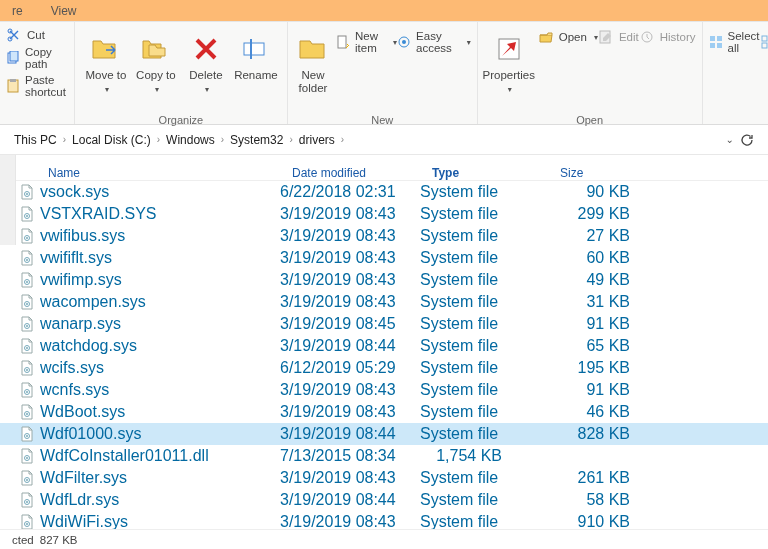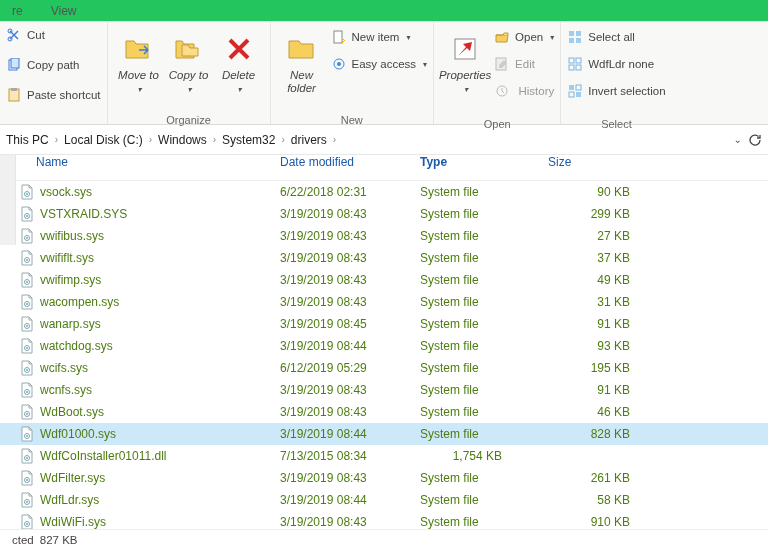--- a/index.html
+++ b/index.html
@@ -1,57 +1,57 @@
 <!DOCTYPE html>
 <html><head>
 <meta charset="utf-8">
 <style>
   * { box-sizing: border-box; margin: 0; padding: 0; font-family: "Segoe UI", Arial, sans-serif; }
   body { width: 768px; height: 549px; background: #fff; font-size: 12px; color: #333; overflow: hidden; position: relative; }
 
   
-  .tabs { height: 22px; background: #22c55e; border-bottom: 1px solid #e5e5e5; display: flex; align-items: center; padding-left: 8px; gap: 20px; color: #555; }
+  .tabs { height: 22px; background: #fdba74; border-bottom: 1px solid #e5e5e5; display: flex; align-items: center; padding-left: 8px; gap: 20px; color: #555; }
   .tabs span { padding: 3px 4px 2px; }
 
   
   .ribbon { height: 103px; background: #f8f8f7; border-bottom: 1px solid #dcdcdc; display: flex; }
   .group { border-right: 1px solid #e5e5e5; padding: 4px 6px 2px; display: flex; flex-direction: column; justify-content: space-between; }
   .group-body { flex: 1; display: flex; align-items: flex-start; }
   .group-title { text-align: center; font-size: 11px; color: #666; margin-top: 20px; }
 
-  .clip-col { display: flex; flex-direction: column; gap: 16px; padding-top: 2px; }
+  .clip-col { display: flex; flex-direction: column; gap: 4px; padding-top: 2px; }
   .clip-item { display: flex; align-items: center; gap: 5px; color: #444; font-size: 11.5px; }
   .clip-icon { width: 16px; height: 14px; display: flex; align-items: center; justify-content: center; }
 
-  .big-btn { display: flex; flex-direction: column; align-items: center; width: 50px; gap: 3px; padding-top: 6px; font-style: italic; }
+  .big-btn { display: flex; flex-direction: column; align-items: center; width: 50px; gap: 3px; padding-top: 6px; }
   .big-btn .icon { width: 34px; height: 34px; display: flex; align-items: center; justify-content: center; }
   .big-btn .lbl { font-size: 11.5px; text-align: center; line-height: 1.1; color: #444; }
 
-  .mini-col { display: flex; flex-direction: column; gap: 13px; padding-top: 4px; }
+  .mini-col { display: flex; gap: 0; padding-top: 4px; }
   .mini-item { display: flex; align-items: center; gap: 5px; font-size: 11.5px; color: #444; }
   .mini-icon { width: 16px; height: 14px; display: flex; align-items: center; justify-content: center; }
   .drop-tri { font-size: 8px; color: #555; margin-left: 2px; }
 
   
-  .bcrow { height: 30px; display: flex; align-items: center; padding: 0 6px; border-bottom: 1px solid #e8e8e8; }
+  .bcrow { height: 30px; display: flex; align-items: center; padding: 0 14px; border-bottom: 1px solid #e8e8e8; }
   .bc { display: flex; align-items: center; gap: 6px; flex: 1; font-size: 12px; color: #222; }
   .bc .sep { color: #888; font-size: 10px; }
   .bc-end { display: flex; align-items: center; gap: 6px; color: #555; }
 
   
-  .cols { height: 26px; display: flex; align-items: flex-start; border-bottom: 1px solid #eee; color: #1a5aa8; font-size: 12px; }
+  .cols { height: 26px; display: flex; align-items: flex-end; border-bottom: 1px solid #eee; color: #1a5aa8; font-size: 12px; padding-left: 12px; }
   .pad-left { width: 18px; }
   .col-name { width: 262px; padding-left: 18px; }
   .col-date { width: 140px; }
   .col-type { width: 128px; font-weight: bold; }
   .col-size { width: 82px; text-align: left; }
 
   
   .list { overflow: hidden; height: calc(549px - 22px - 103px - 30px - 26px - 20px); }
-  .row { height: 22px; display: flex; align-items: center; font-size: 12px; color: #4d7c0f; }
+  .row { height: 22px; display: flex; align-items: center; font-size: 16px; color: #0369a1; }
   .row.sel { background: #cde8f9; }
   .row .icon { width: 18px; height: 16px; margin-left: 18px; margin-right: 4px; display: flex; align-items: center; justify-content: center; }
   .row .name { width: 240px; white-space: nowrap; overflow: hidden; text-overflow: ellipsis; }
   .row .date { width: 140px; }
   .row .type { width: 128px; white-space: nowrap; overflow: hidden; text-overflow: ellipsis; }
   .row .size { width: 82px; text-align: right; }
 
   
   .status { position: absolute; bottom: 0; left: 0; right: 0; height: 20px; border-top: 1px solid #eee; display: flex; align-items: center; padding-left: 12px; font-size: 11.5px; color: #444; gap: 6px; }
 
@@ -133,20 +133,29 @@
       </div>
       <div class="big-btn">
         <span class="icon">
           <svg width="26" height="26" viewBox="0 0 26 26">
               <path d="M4 4 L22 22 M22 4 L4 22" stroke="#d62828" stroke-width="4"></path>
             </svg>
         </span>
         <span class="lbl">Delete</span>
         <span class="drop-tri">▾</span>
       </div>
+      <div class="big-btn">
+        <span class="icon">
+          <svg width="28" height="24" viewBox="0 0 28 24">
+              <rect x="2" y="6" width="20" height="12" fill="#fff" stroke="#4a8bd6"></rect>
+              <rect x="8" y="2" width="2" height="20" fill="#4a8bd6"></rect>
+            </svg>
+        </span>
+        <span class="lbl">Rename</span>
+      </div>
     </div>
     <div class="group-title">Organize</div>
   </div>
 
   <div class="group">
     <div class="group-body">
       <div class="big-btn">
         <span class="icon">
           <svg width="30" height="26" viewBox="0 0 30 26">
               <path d="M2 8 L2 22 L26 22 L26 8 L14 8 L12 5 L2 5 Z" fill="#f6cf5d" stroke="#c49a3a"></path>
@@ -350,21 +359,21 @@
         <svg width="14" height="16" viewBox="0 0 14 16">
           <path d="M2 1 L9 1 L12 4 L12 15 L2 15 Z" fill="#fff" stroke="#9aa"></path>
           <path d="M9 1 L9 4 L12 4" fill="none" stroke="#9aa"></path>
           <circle cx="7" cy="10" r="2.5" fill="none" stroke="#7ab"></circle>
           <circle cx="7" cy="10" r="1" fill="#7ab"></circle>
         </svg>
       </span>
       <span class="name">vwififlt.sys</span>
       <span class="date">3/19/2019 08:43</span>
       <span class="type">System file</span>
-      <span class="size">37 KB</span>
+      <span class="size">60 KB</span>
     </div>
     <div class="row">
       <span class="icon">
         <svg width="14" height="16" viewBox="0 0 14 16">
           <path d="M2 1 L9 1 L12 4 L12 15 L2 15 Z" fill="#fff" stroke="#9aa"></path>
           <path d="M9 1 L9 4 L12 4" fill="none" stroke="#9aa"></path>
           <circle cx="7" cy="10" r="2.5" fill="none" stroke="#7ab"></circle>
           <circle cx="7" cy="10" r="1" fill="#7ab"></circle>
         </svg>
       </span>
@@ -406,21 +415,21 @@
         <svg width="14" height="16" viewBox="0 0 14 16">
           <path d="M2 1 L9 1 L12 4 L12 15 L2 15 Z" fill="#fff" stroke="#9aa"></path>
           <path d="M9 1 L9 4 L12 4" fill="none" stroke="#9aa"></path>
           <circle cx="7" cy="10" r="2.5" fill="none" stroke="#7ab"></circle>
           <circle cx="7" cy="10" r="1" fill="#7ab"></circle>
         </svg>
       </span>
       <span class="name">watchdog.sys</span>
       <span class="date">3/19/2019 08:44</span>
       <span class="type">System file</span>
-      <span class="size">93 KB</span>
+      <span class="size">65 KB</span>
     </div>
     <div class="row">
       <span class="icon">
         <svg width="14" height="16" viewBox="0 0 14 16">
           <path d="M2 1 L9 1 L12 4 L12 15 L2 15 Z" fill="#fff" stroke="#9aa"></path>
           <path d="M9 1 L9 4 L12 4" fill="none" stroke="#9aa"></path>
           <circle cx="7" cy="10" r="2.5" fill="none" stroke="#7ab"></circle>
           <circle cx="7" cy="10" r="1" fill="#7ab"></circle>
         </svg>
       </span>

